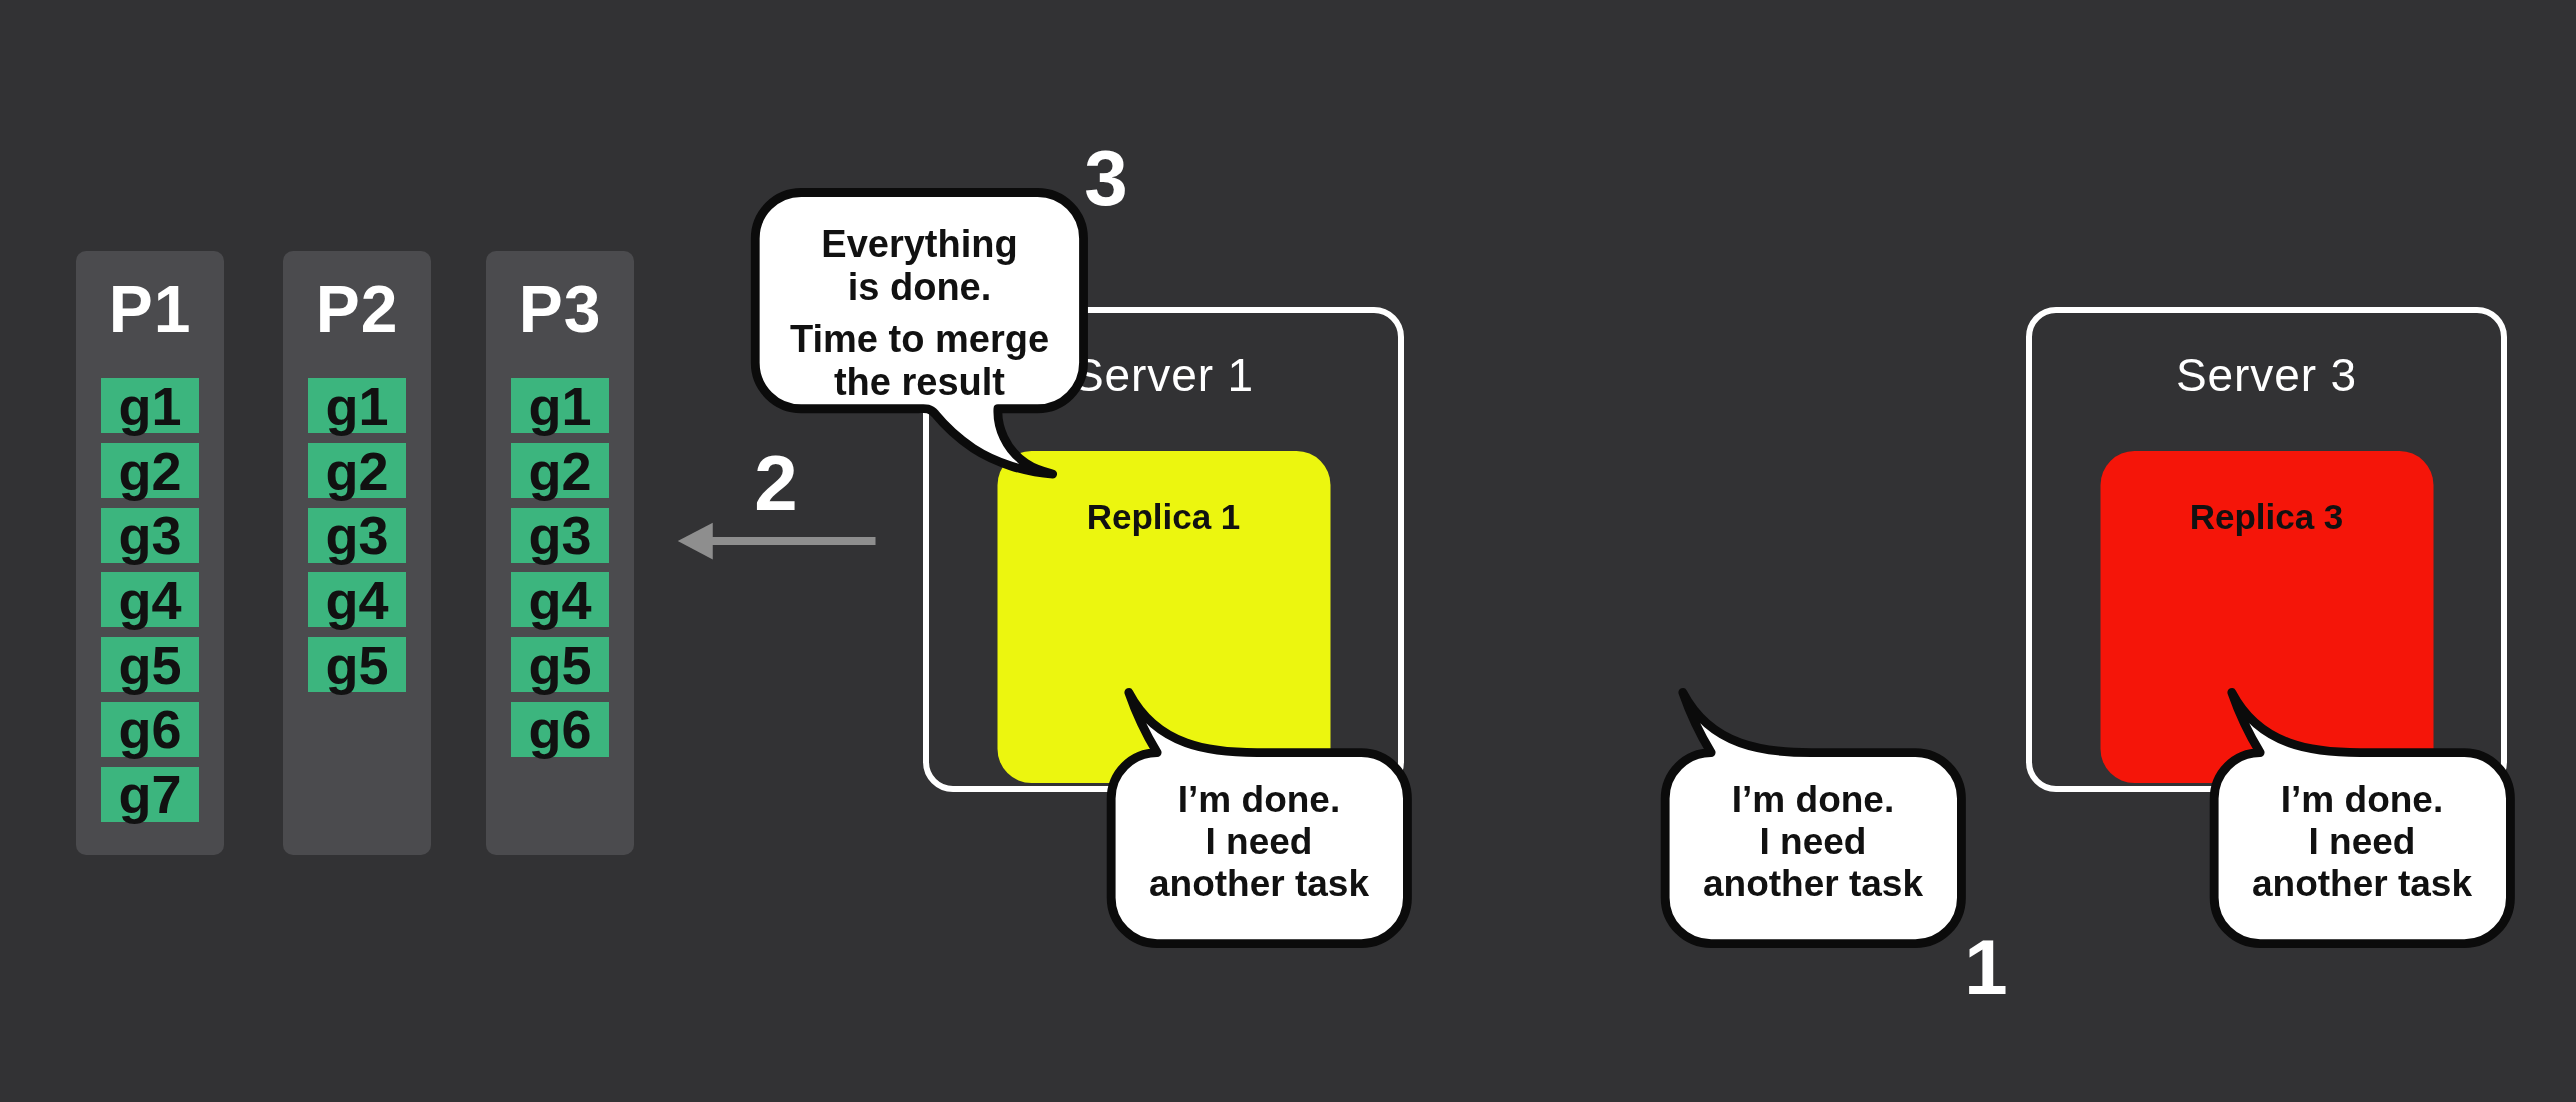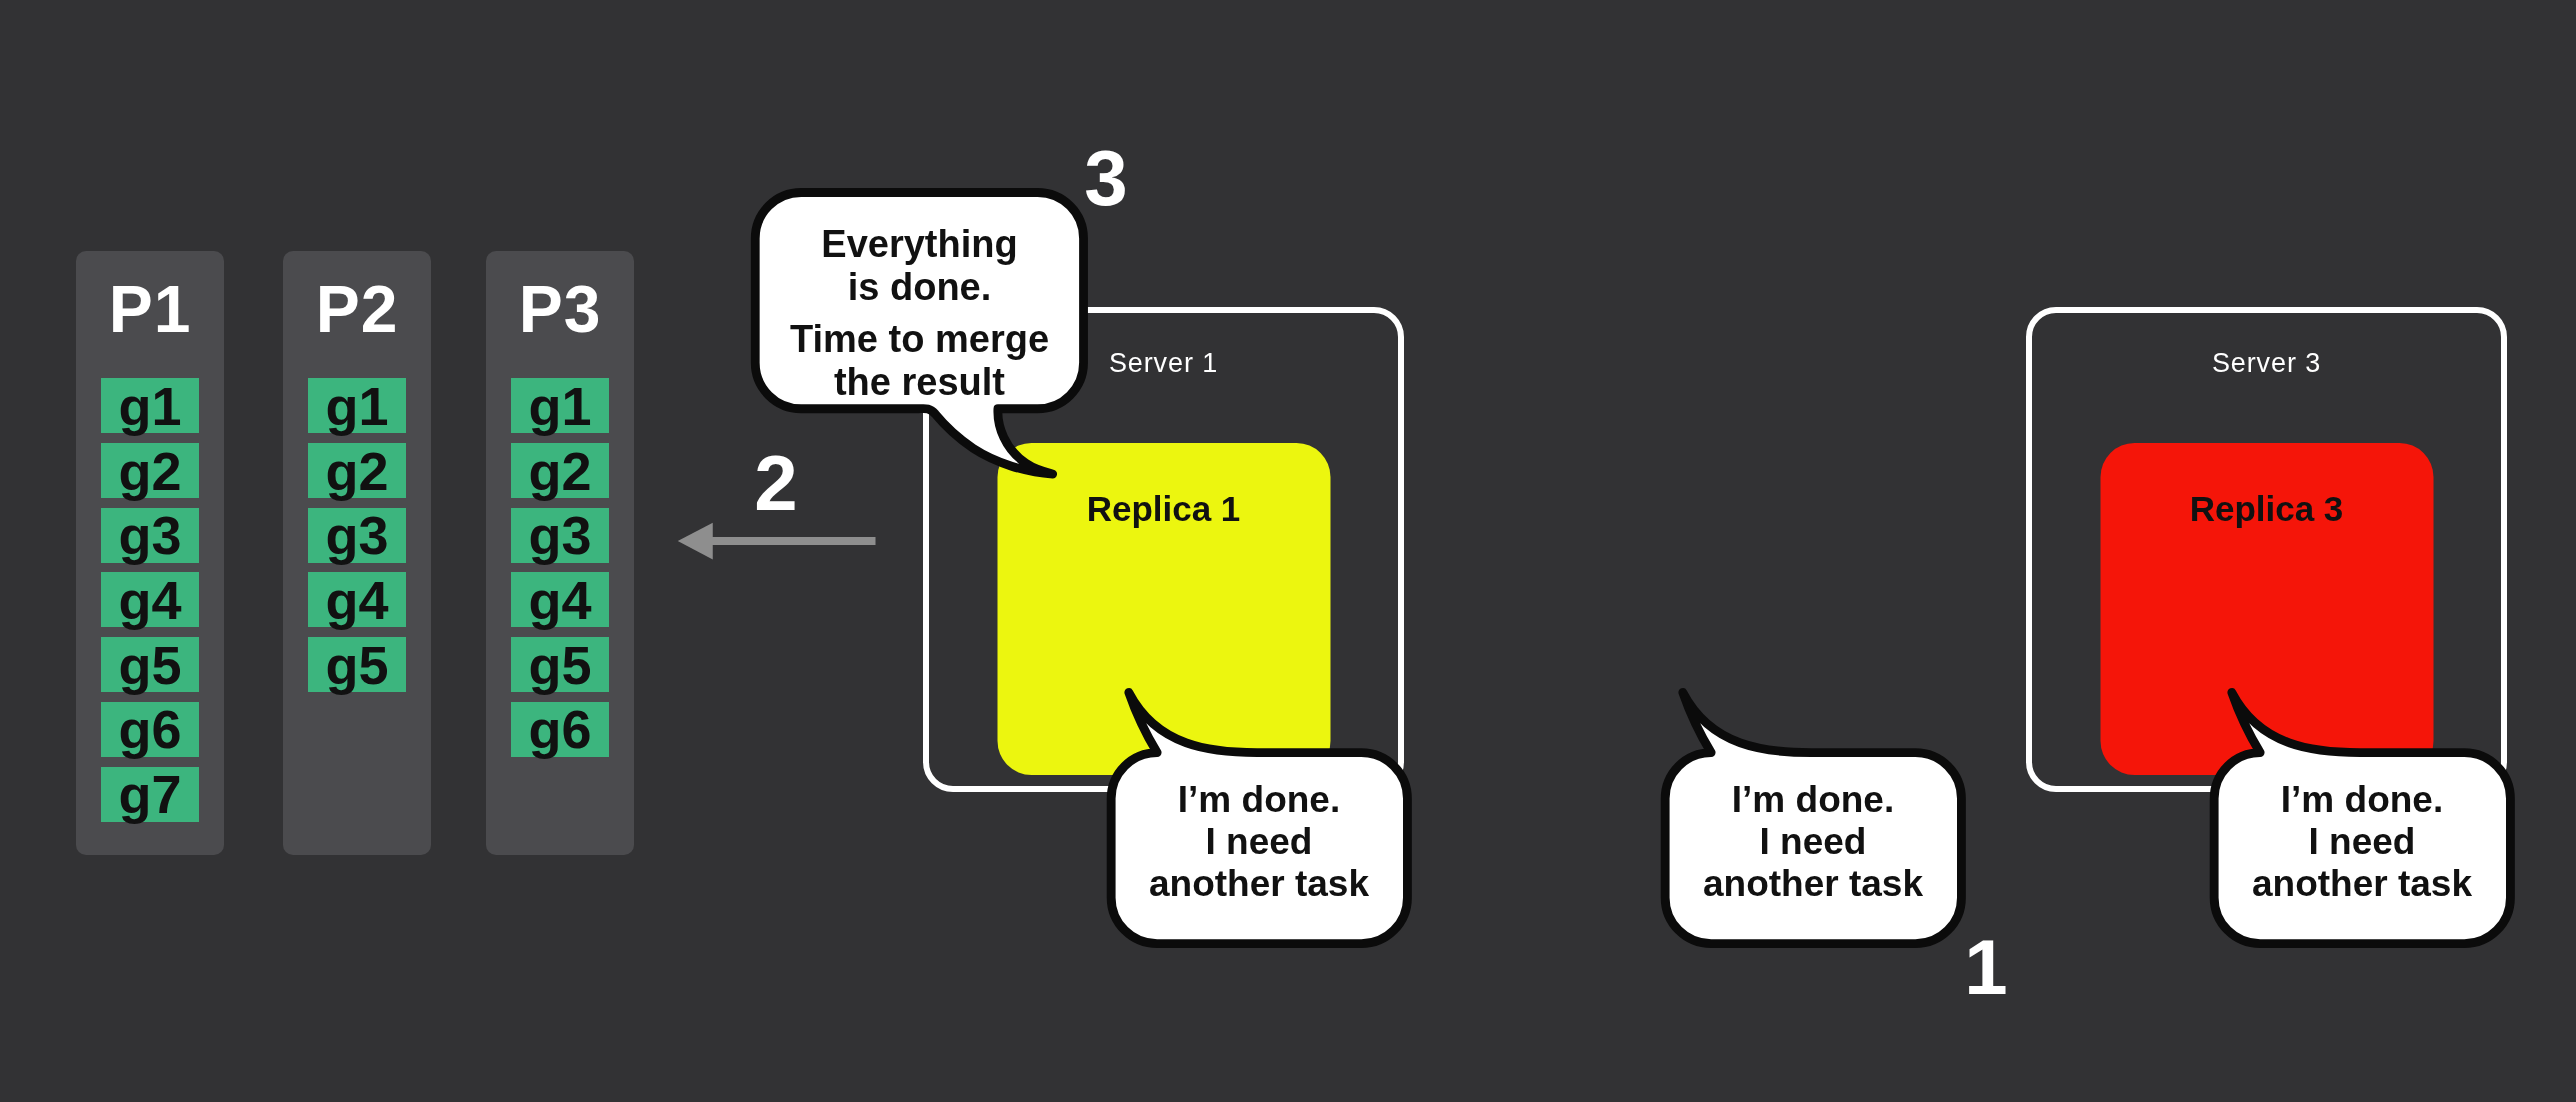--- a/index.html
+++ b/index.html
@@ -46,24 +46,24 @@
   
   .arrow-svg { position: absolute; left: 675px; top: 520px; }
 
   
   .server {
     position: absolute; top: 307px; height: 485px;
     border: 6.2px solid var(--white); border-radius: 30px;
   }
   .server-title {
     margin-top: 35px; text-align: center;
-    color: var(--white); font-size: 27px; font-weight: normal; letter-spacing: 0.9px;
+    color: var(--white); font-size: 46px; font-weight: normal; letter-spacing: 0.9px;
   }
   .replica {
-    position: absolute; top: 130px; left: 50%; transform: translateX(-50%);
+    position: absolute; top: 138px; left: 50%; transform: translateX(-50%);
     width: 333px; height: 332px; border-radius: 34px;
   }
   .replica-label {
     padding-top: 46px; text-align: center;
     color: var(--ink); font-size: 35px; font-weight: bold;
   }
 
   
   .bubble-svg { position: absolute; }
   .bubble-path { fill: var(--white); stroke: var(--bubble_border); stroke-width: 10; stroke-linejoin: round; }

